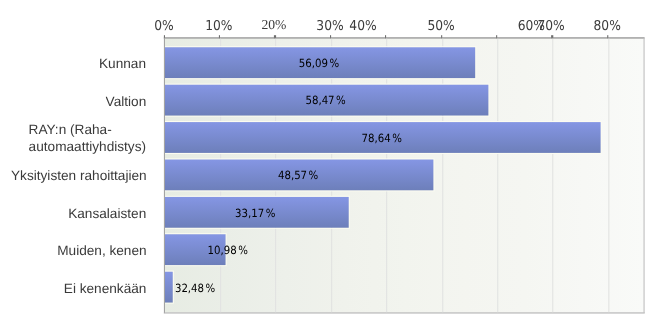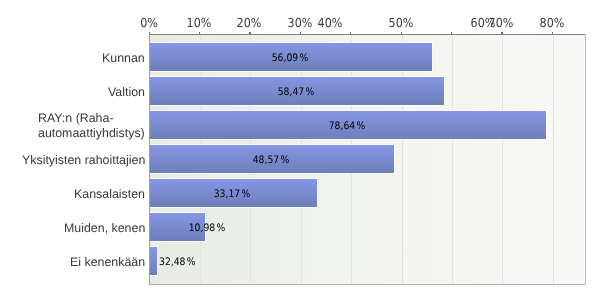--- a/index.html
+++ b/index.html
@@ -29,21 +29,21 @@
   .ticklabel{
     position:absolute;top:16px;will-change:transform;
     font-family:"DejaVu Sans",sans-serif;font-stretch:condensed;
     font-size:12.4px;color:#3c3c3c;
     text-align:center;transform:translateX(-50%);
     white-space:nowrap;line-height:13px;
   }
 
   
   .catlabel{
-    position:absolute;right:455px;will-change:transform;
+    position:absolute;right:467px;will-change:transform;
     font-size:12.4px;color:#3a3a3a;
     text-align:right;white-space:pre;line-height:15px;
   }
 
   
   .bar{
     position:absolute;left:0;
     background:linear-gradient(to bottom,rgb(133,150,228) 0%,rgb(109,127,186) 100%);
     box-shadow:0 0 0 1px #fcfcf1;
   }
@@ -60,21 +60,21 @@
 <body>
 
 <div id="chart">
 
   <div id="axis-ticks">
       <div class="tick" style="left: 148.6px;"></div>
       <div class="ticklabel" style="left: 148.6px;">0%</div>
       <div class="tick" style="left: 199px;"></div>
       <div class="ticklabel" style="left: 199px;">10%</div>
       <div class="tick" style="left: 249.4px;"></div>
-      <div class="ticklabel" style="left: 249.4px;">20%</div>
+      <div class="ticklabel" style="left: 249.4px; font-family: Liberation Serif, serif;">20%</div>
       <div class="tick" style="left: 299.8px;"></div>
       <div class="ticklabel" style="left: 299.8px;">30%</div>
       <div class="tick" style="left: 350.2px;"></div>
       <div class="ticklabel" style="left: 330px;">40%</div>
       <div class="tick" style="left: 400.6px;"></div>
       <div class="ticklabel" style="left: 400.6px;">50%</div>
       <div class="tick" style="left: 451px;"></div>
       <div class="ticklabel" style="left: 451px; margin-left: 32px;">60%</div>
       <div class="tick" style="left: 501.4px;"></div>
       <div class="ticklabel" style="left: 501.4px;">70%</div>

